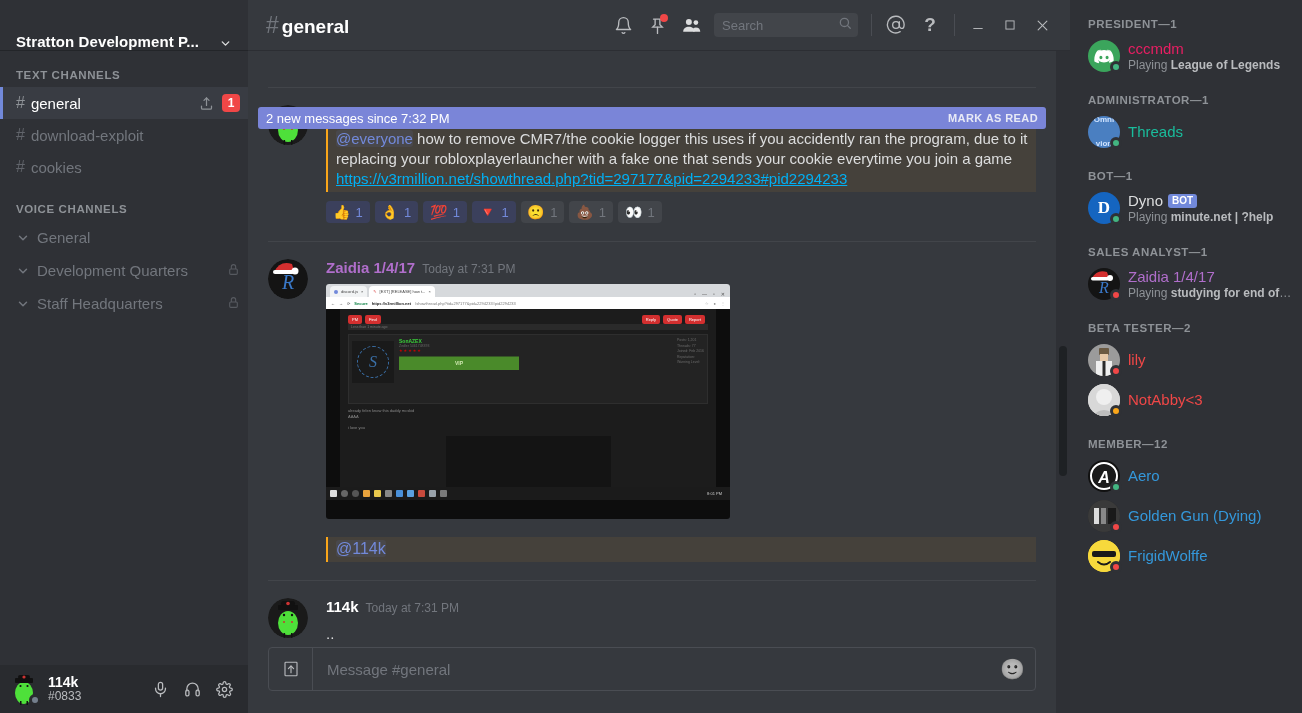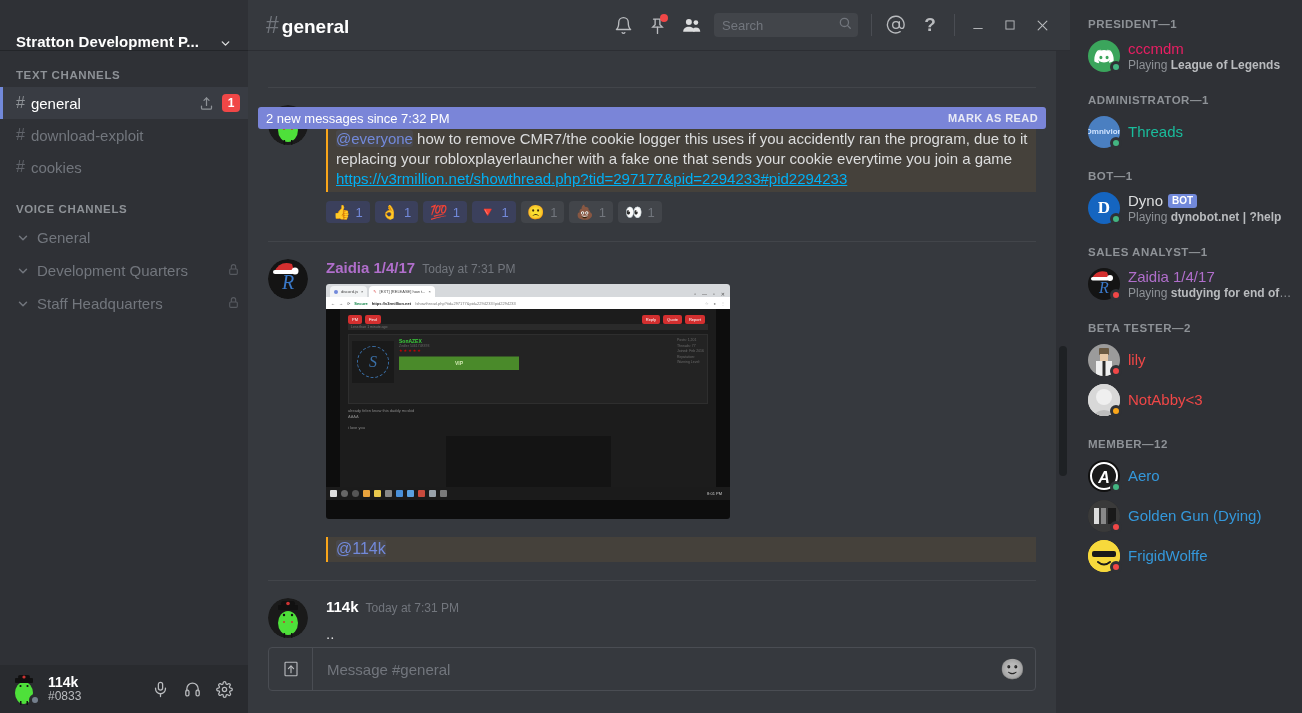--- a/index.html
+++ b/index.html
@@ -759,21 +759,21 @@
       </div>
       <div class="minfo">
         <div class="mname" style="color:#e91e63">cccmdm</div>
         <div class="mgame"><span>Playing </span><b>League of Legends</b></div>
       </div>
     </div>
 
     <div class="mgroup sp">Administrator—1</div>
     <div class="member">
       <div class="mav">
-        <div class="mav-in" style="background:#4a7fc1;display:flex;align-items:center;justify-content:center;line-height:.95">
+        <div class="mav-in" style="background:#4a7fc1;display:flex;align-items:center;justify-content:space-between;flex-direction:column;line-height:.95">
           <span style="color:#cfe3ff;font-size:8px;font-weight:bold">Omni</span>
           <span style="color:#cfe3ff;font-size:8px;font-weight:bold">vion</span>
         </div>
         <span class="status st-online"></span>
       </div>
       <div class="minfo">
         <div class="mname" style="color:#1abc9c">Threads</div>
       </div>
     </div>
 
@@ -783,21 +783,21 @@
         <div class="mav-in" style="background:#1565c0;display:flex;align-items:center;justify-content:center">
           <span style="color:#fff;font-size:17px;font-weight:bold;font-family:'Liberation Serif',serif">D</span>
         </div>
         <span class="status st-online"></span>
       </div>
       <div class="minfo">
         <div class="nmrow">
           <span class="mname" style="color:#dcddde">Dyno</span>
           <span class="bot-tag">BOT</span>
         </div>
-        <div class="mgame"><span>Playing </span><b>dynobot.net | ?help</b></div>
+        <div class="mgame"><span>Playing </span><b>minute.net | ?help</b></div>
       </div>
     </div>
 
     <div class="mgroup sp">Sales Analyst—1</div>
     <div class="member">
       <div class="mav">
         <div class="mav-in" style="background:#141414;position:relative">
           <svg width="32" height="32" viewBox="0 0 32 32">
             <text x="16" y="25" font-size="16" font-style="italic" font-family="Liberation Serif, serif" fill="#3a79c9" text-anchor="middle">R</text>
             <path d="M4 10 Q9 1 19 4 L21 10 Z" fill="#d32f2f"></path>

